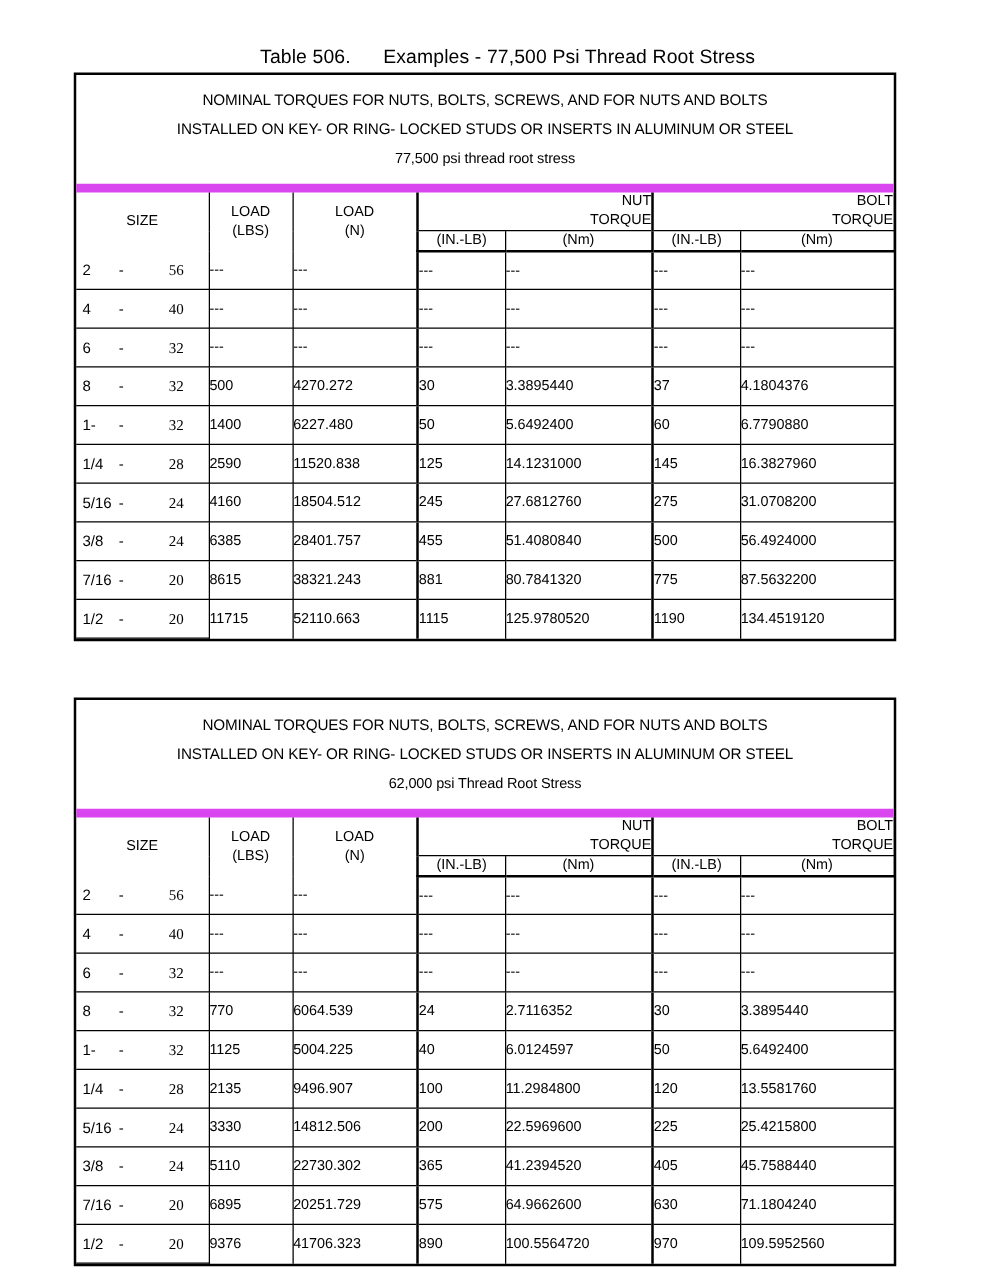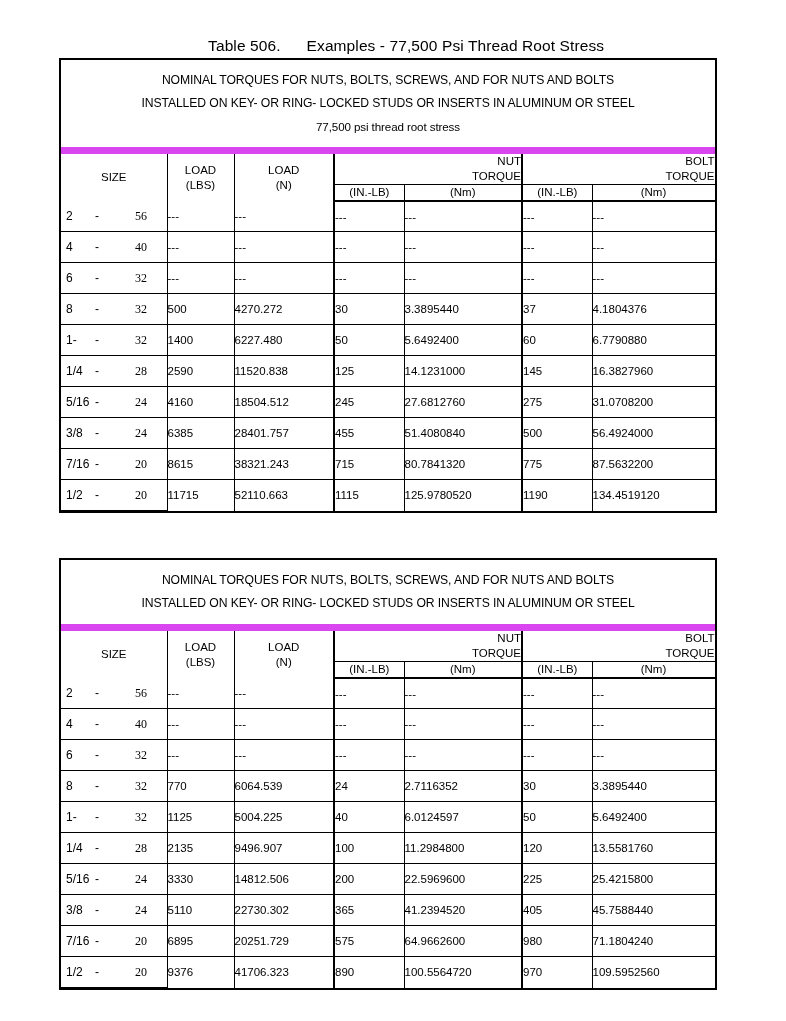--- a/index.html
+++ b/index.html
@@ -312,21 +312,21 @@
           <tr>
             <td class="size-cell">
               <div class="size-inner">
                 <span class="sz-a">7/16</span>
                 <span class="sz-b">-</span>
                 <span class="sz-c">20</span>
               </div>
             </td>
             <td class="bd ">8615</td>
             <td class="bd ">38321.243</td>
-            <td class="bd thick-l">715</td>
+            <td class="bd thick-l">881</td>
             <td class="bd ">80.7841320</td>
             <td class="bd thick-l">775</td>
             <td class="bd last">87.5632200</td>
           </tr>
           <tr class="lastrow">
             <td class="size-cell">
               <div class="size-inner">
                 <span class="sz-a">1/2</span>
                 <span class="sz-b">-</span>
                 <span class="sz-c">20</span>
@@ -342,20 +342,21 @@
         </tbody>
     </table>
   </div>
 
 
   <div class="tbl-wrap" style="top:558px;">
 
     <div class="banner">
       <div class="banner-line">NOMINAL TORQUES FOR NUTS, BOLTS, SCREWS, AND FOR NUTS AND BOLTS</div>
       <div class="banner-line">INSTALLED ON KEY- OR RING- LOCKED STUDS OR INSERTS IN ALUMINUM OR STEEL</div>
+      <div class="banner-line sub">62,000 psi Thread Root Stress</div>
     </div>
 
     <table class="torque">
       <colgroup>
         <col class="c-size">
           <col class="c-lbs">
           <col class="c-n">
         <col class="c-nutin">
           <col class="c-nutnm">
           <col class="c-bltin">
@@ -514,21 +515,21 @@
               <div class="size-inner">
                 <span class="sz-a">7/16</span>
                 <span class="sz-b">-</span>
                 <span class="sz-c">20</span>
               </div>
             </td>
             <td class="bd ">6895</td>
             <td class="bd ">20251.729</td>
             <td class="bd thick-l">575</td>
             <td class="bd ">64.9662600</td>
-            <td class="bd thick-l">980</td>
+            <td class="bd thick-l">630</td>
             <td class="bd last">71.1804240</td>
           </tr>
           <tr class="lastrow">
             <td class="size-cell">
               <div class="size-inner">
                 <span class="sz-a">1/2</span>
                 <span class="sz-b">-</span>
                 <span class="sz-c">20</span>
               </div>
             </td>

